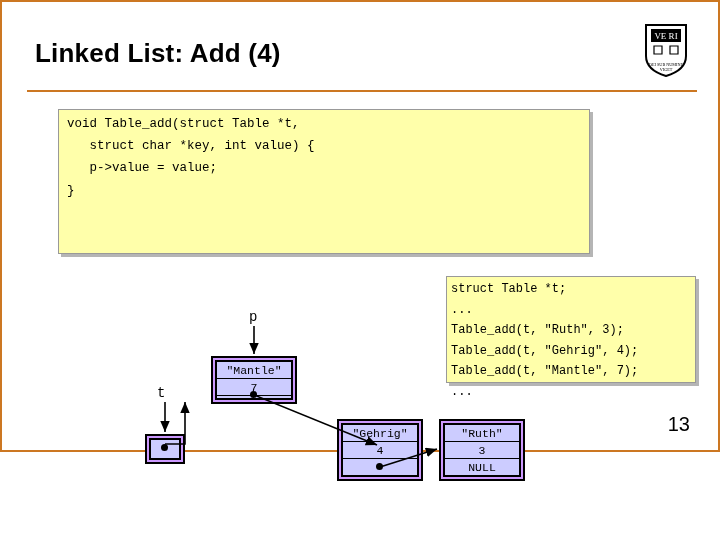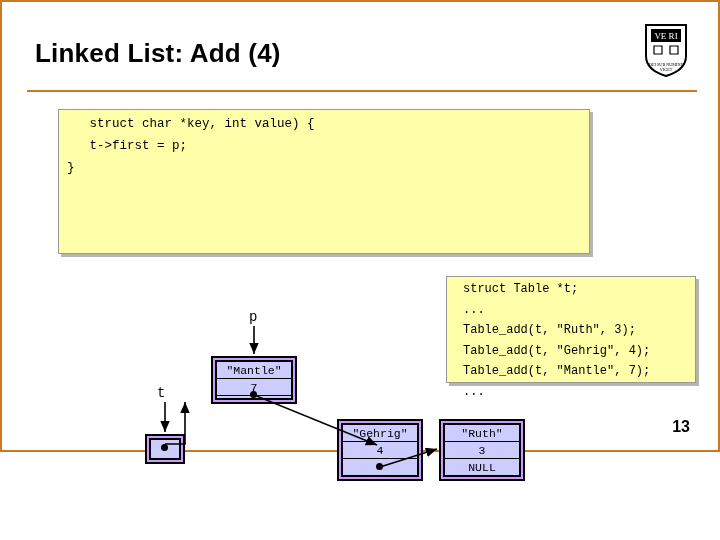--- a/index.html
+++ b/index.html
@@ -77,21 +77,21 @@
     top: 274px;
     width: 250px;
     height: 107px;
     background: #ffffaa;
     border: 1px solid #999999;
     box-sizing: border-box;
     box-shadow: 3px 3px 0 rgba(120,120,120,0.55);
   }
   #calls-box pre {
     margin: 0;
-    padding: 5px 0 0 16px;
+    padding: 5px 0 0 4px;
     font-family: "Liberation Mono", monospace;
     font-size: 12px;
     line-height: 15.5px;
     color: #000000;
     white-space: pre;
   }
   .call-red { color: #cc0000; }
   
   .node {
     position: absolute;
@@ -147,22 +147,22 @@
     position: absolute;
     width: 7px;
     height: 7px;
     border-radius: 50%;
     background: #000000;
   }
   #page-num {
     position: absolute;
     right: 28px;
     bottom: 14px;
-    font-size: 16px;
-    font-weight: bold;
+    font-size: 20px;
+    font-weight: normal;
     color: #000000;
   }
   svg.arrows {
     position: absolute;
     left: 0;
     top: 0;
     width: 720px;
     height: 540px;
     pointer-events: none;
   }
@@ -179,22 +179,23 @@
     <path d="M4 3 H44 V34 C44 45 34 51 24 54 C14 51 4 45 4 34 Z" fill="#ffffff" stroke="#000000" stroke-width="2"></path>
     <rect x="9" y="7" width="30" height="13" fill="#000000"></rect>
     <text x="24" y="17" font-family="Liberation Serif, serif" font-size="9" fill="#ffffff" text-anchor="middle">VE RI</text>
     <path d="M12 24 L20 24 L20 32 L12 32 Z" fill="none" stroke="#000000" stroke-width="1.2"></path>
     <path d="M28 24 L36 24 L36 32 L28 32 Z" fill="none" stroke="#000000" stroke-width="1.2"></path>
     <text x="24" y="44" font-family="Liberation Serif, serif" font-size="4.2" fill="#000000" text-anchor="middle">DEI SUB NUMINE</text>
     <text x="24" y="49" font-family="Liberation Serif, serif" font-size="4.2" fill="#000000" text-anchor="middle">VIGET</text>
   </svg>
 
   <div id="code-box">
+    <pre>void Table_add(struct Table *t,</pre>
     <pre>   struct char *key, int value) {</pre>
-    <pre>   t-&gt;first = p;</pre>
+    <pre>   p-&gt;value = value;</pre>
     <pre>}</pre>
   </div>
 
   <div id="calls-box">
     <pre>struct Table *t;</pre>
     <pre>...</pre>
     <pre>Table_add(t, "Ruth", 3);</pre>
     <pre>Table_add(t, "Gehrig", 4);</pre>
     <pre class="call-red">Table_add(t, "Mantle", 7);</pre>
     <pre>...</pre>

